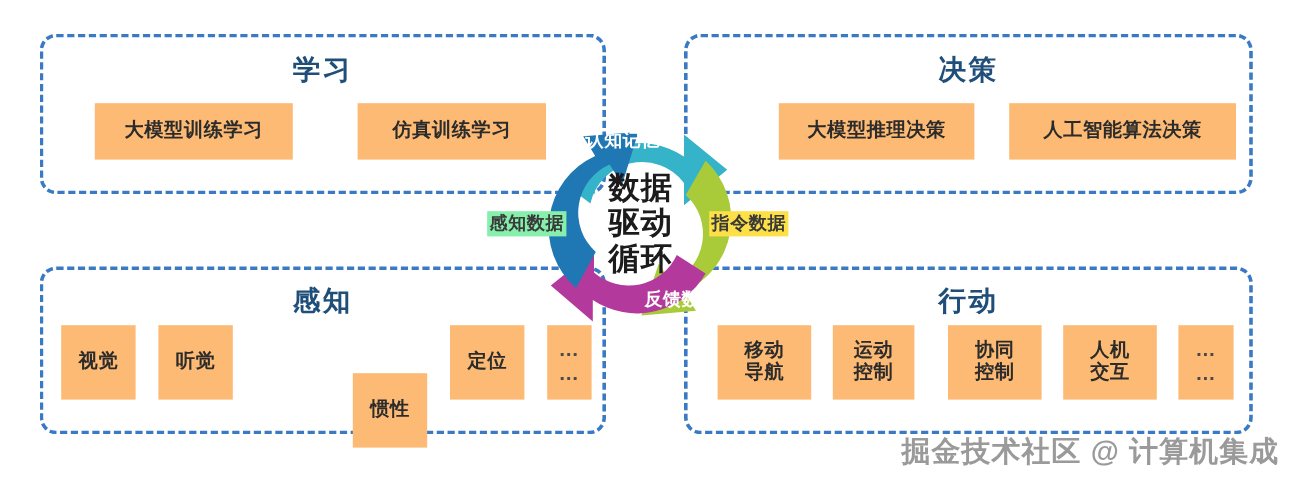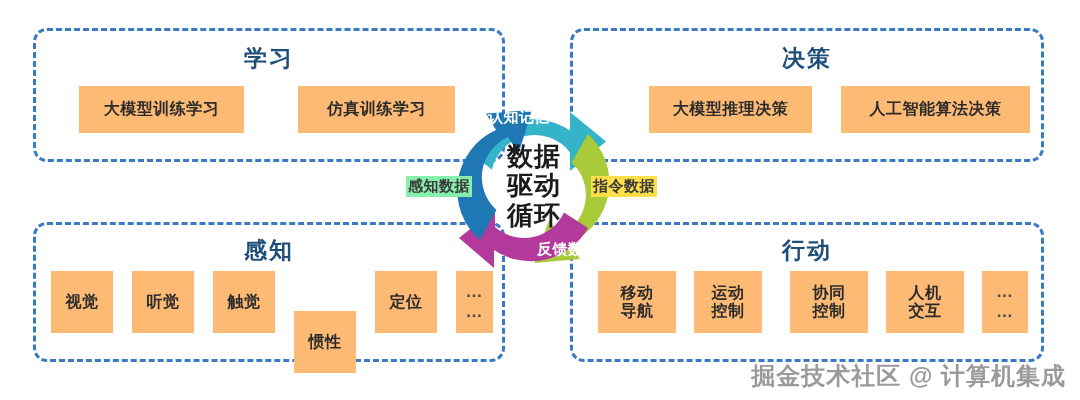--- a/index.html
+++ b/index.html
@@ -150,23 +150,20 @@
   </div>
 
   <div class="panel" style="left:33px; top:222px; width:472px; height:140px;">
     <div class="panel-title" style="top:10px;">感知</div>
     <div class="chip" style="left:15px; top:46px; width:62px; height:62px;">
       <span>视觉</span>
     </div>
     <div class="chip" style="left:96px; top:46px; width:62px; height:62px;">
       <span>听觉</span>
     </div>
-    <div class="chip" style="left:177px; top:46px; width:62px; height:62px;">
-      <span>触觉</span>
-    </div>
     <div class="chip" style="left:258px; top:46px; width:62px; height:62px;margin-top:40px;">
       <span>惯性</span>
     </div>
     <div class="chip" style="left:339px; top:46px; width:62px; height:62px;">
       <span>定位</span>
     </div>
     <div class="chip ellip" style="left:420px; top:46px; width:37px; height:62px;">
       <span class="stack">
         <span>…</span>
           <span>…</span>

